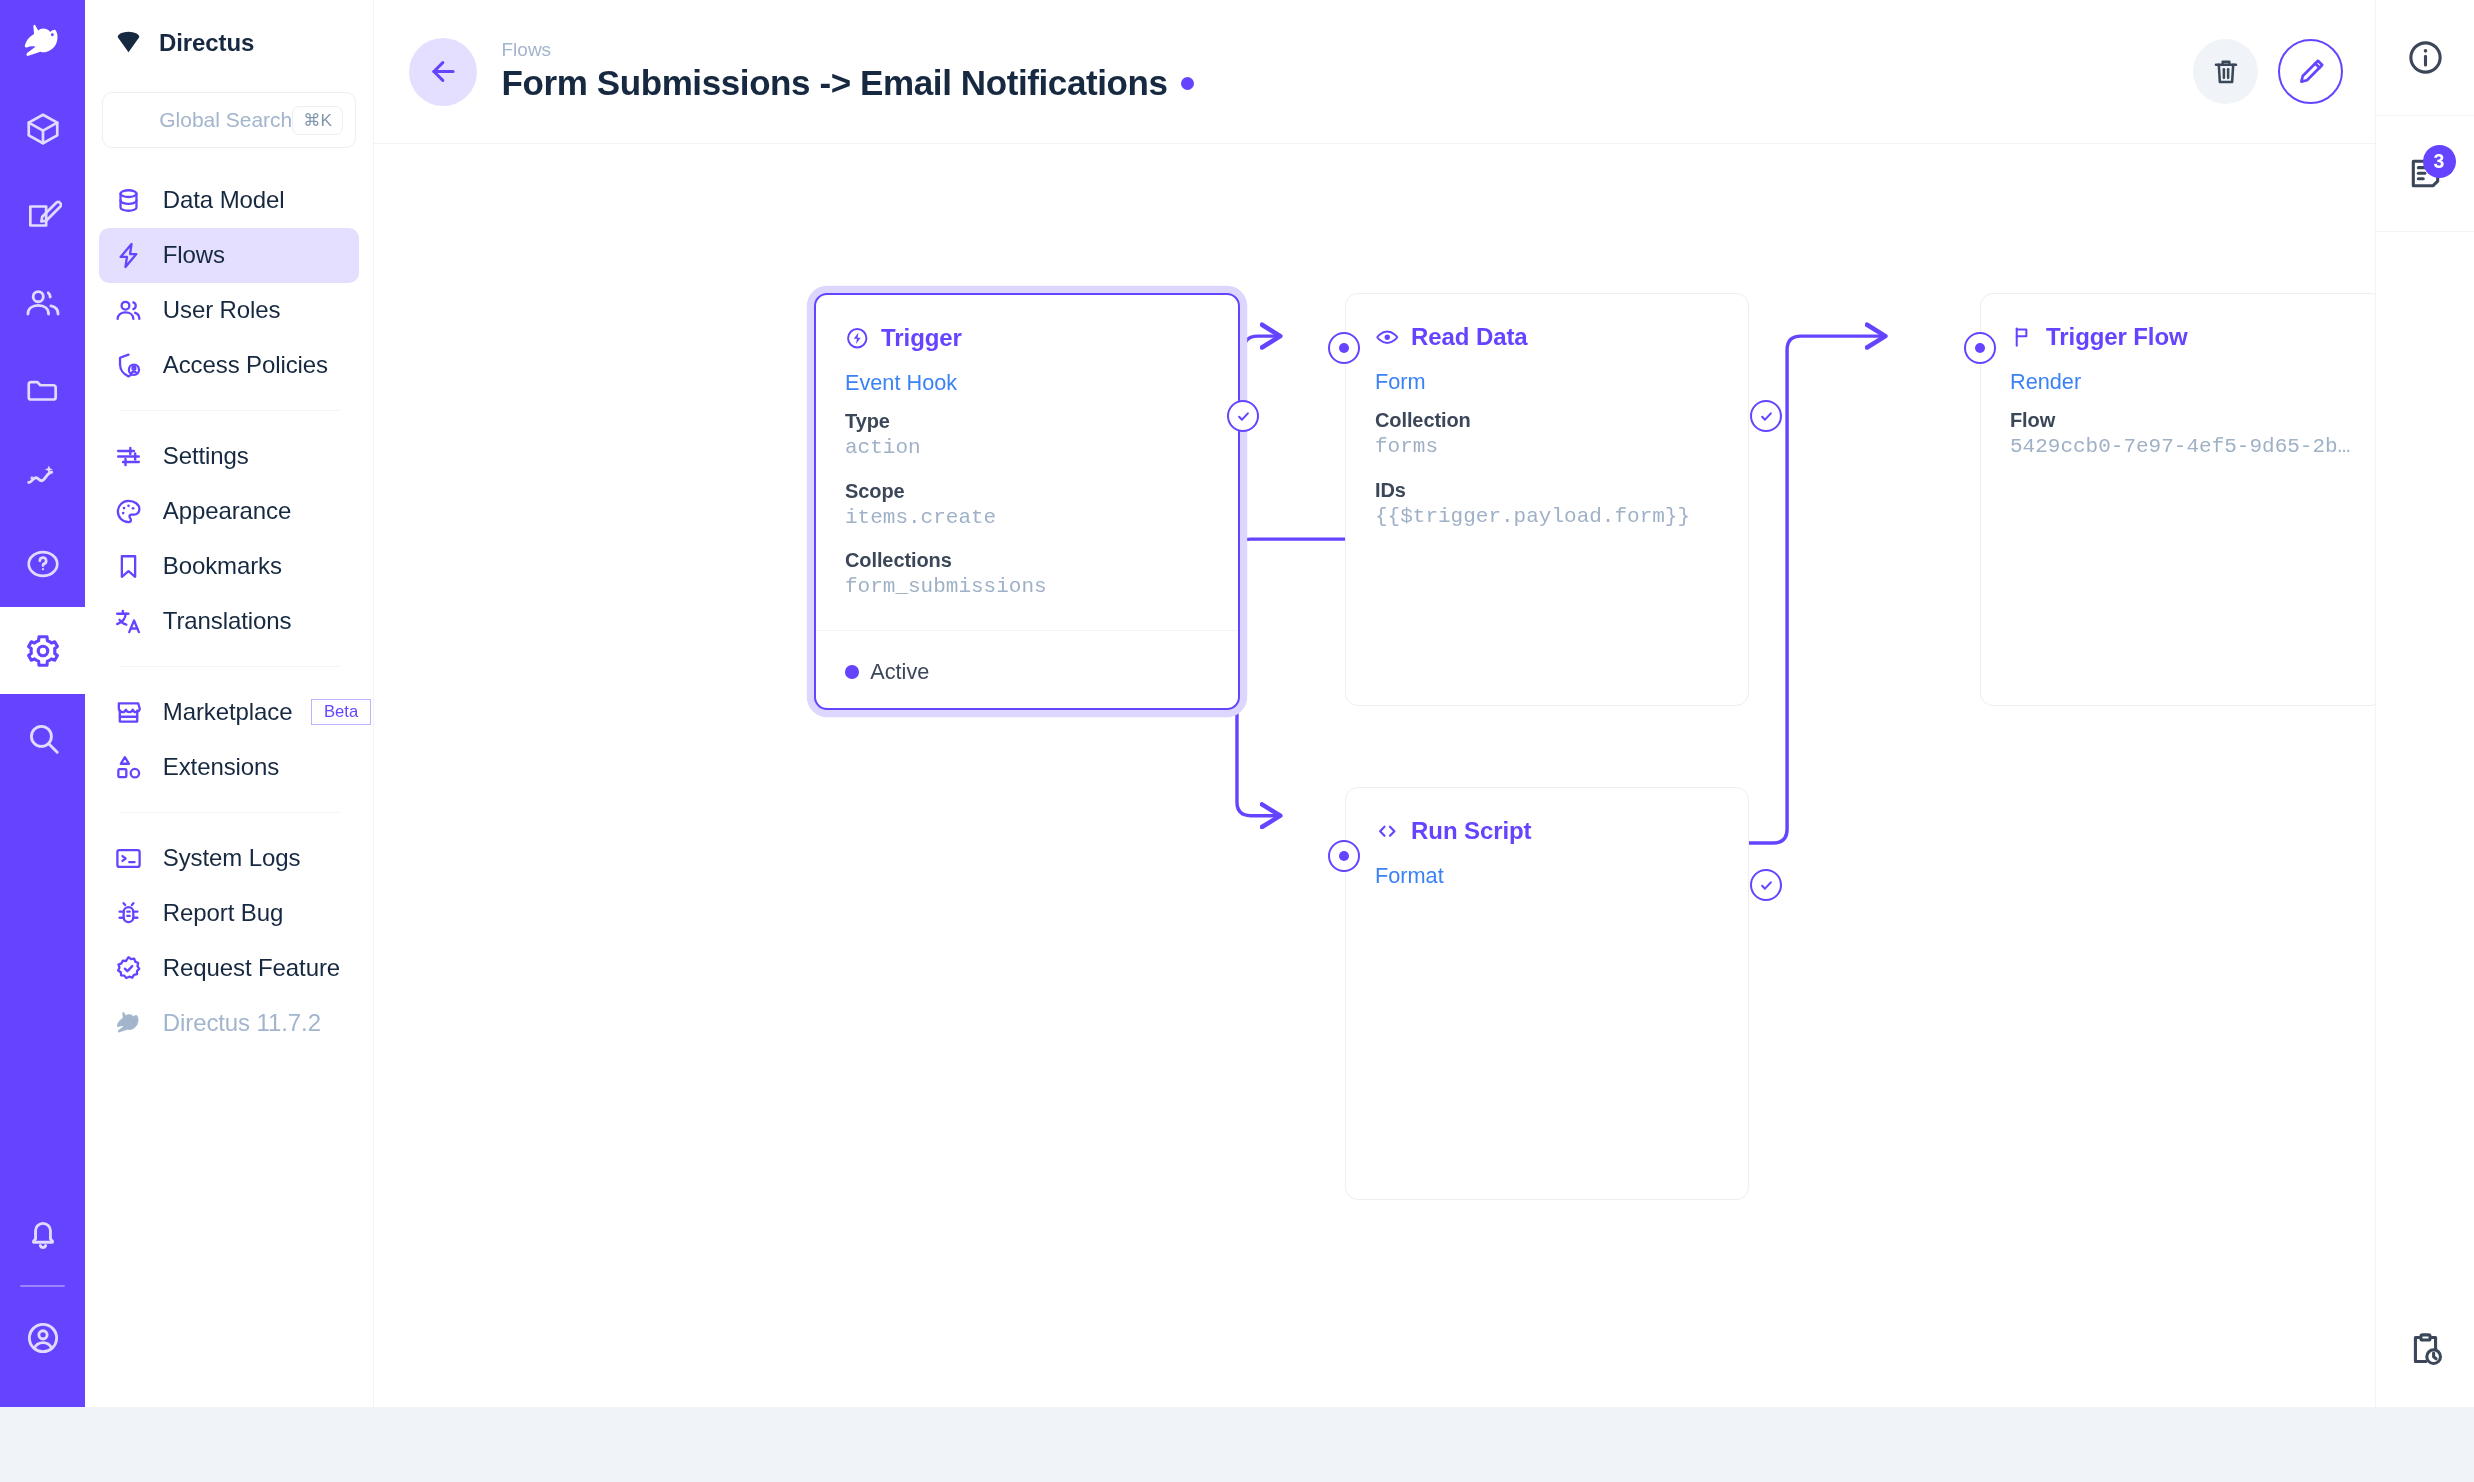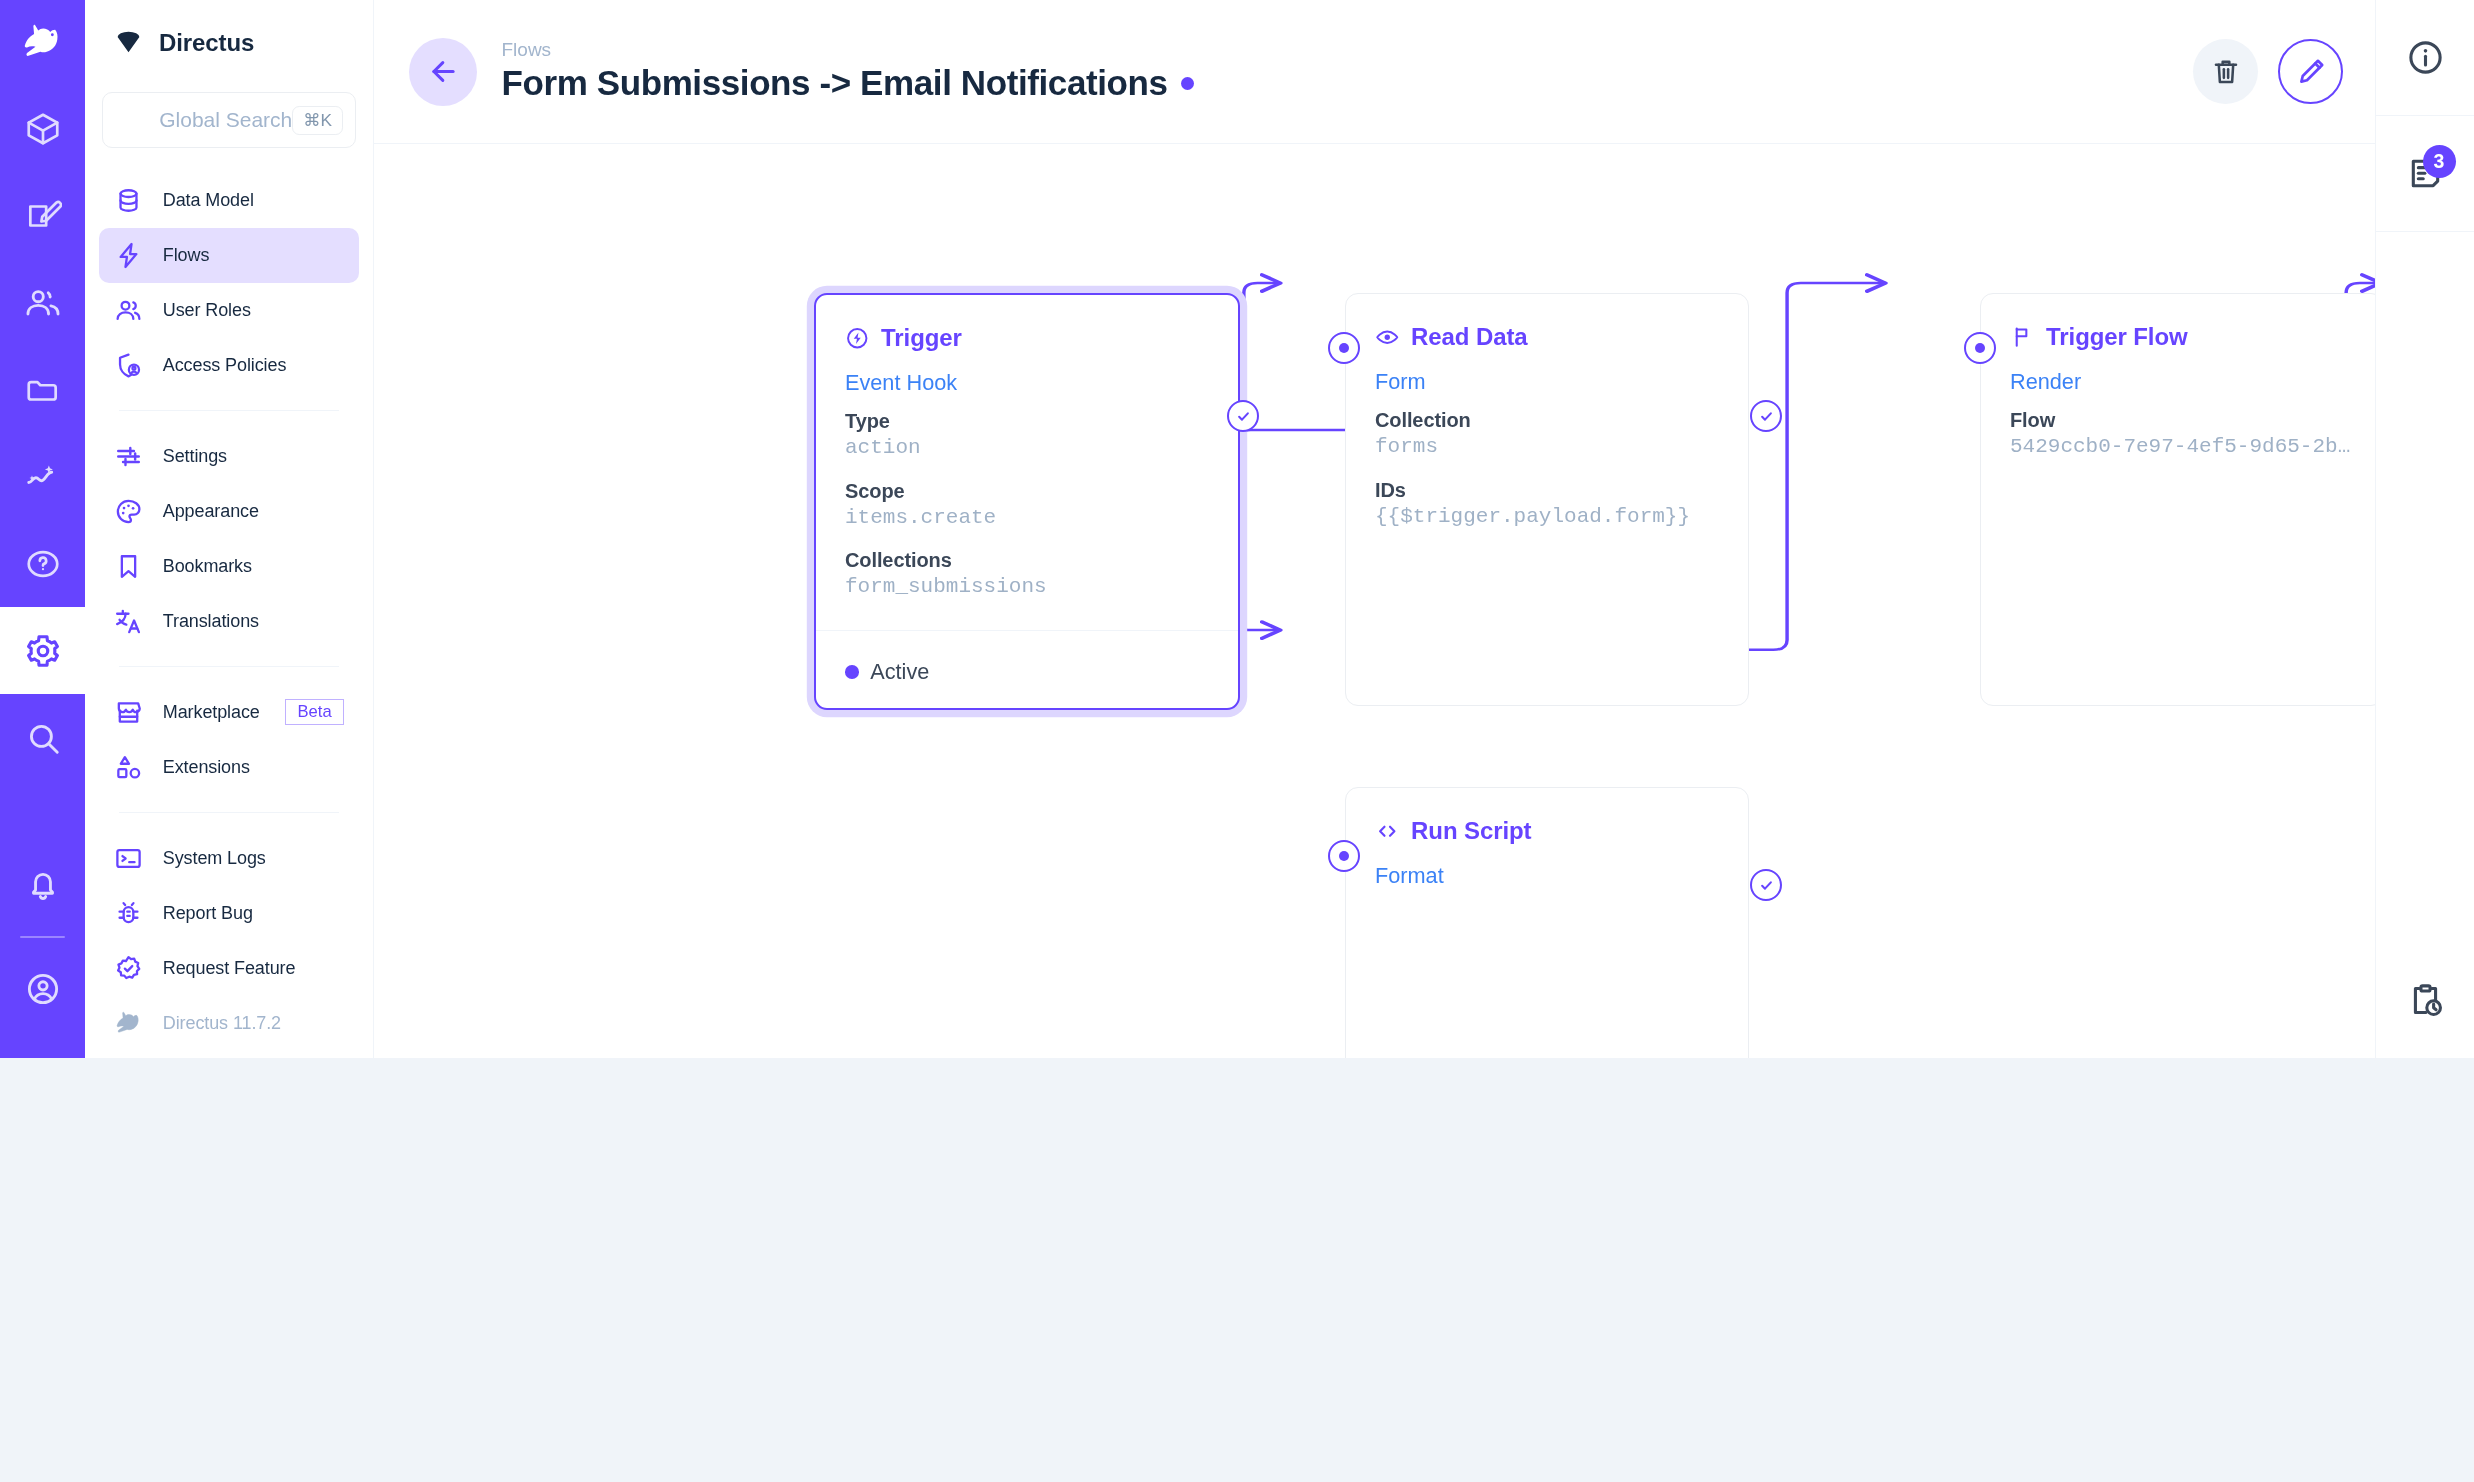--- a/index.html
+++ b/index.html
@@ -4,21 +4,21 @@
 <style>
   * { box-sizing: border-box; margin: 0; padding: 0; }
   html, body {
     width: 2475px; height: 1483px;
     font-family: "Liberation Sans", sans-serif;
     background: #f0f4f9;
     overflow: hidden;
   }
   .app {
     position: relative;
-    width: 2475px; height: 1058px;
+    width: 2475px; height: 1407px;
     display: flex;
     background: #ffffff;
   }
 
   
   .module-bar {
     width: 85px;
     background: #6644ff;
     display: flex;
     flex-direction: column;
@@ -90,21 +90,21 @@
     display: flex; align-items: center;
     gap: 19px;
     padding: 0 14.4px;
     border-radius: 10px;
     cursor: pointer;
   }
   .nav-item.active { background: #e4deff; }
   .nav-item .ico { width: 30px; height: 30px; display: flex; align-items: center; justify-content: center; flex: 0 0 30px; }
   .nav-item .ico svg { width: 29px; height: 29px; }
   .nav-item .lbl {
-    font-size: 18px;
+    font-size: 24px;
     color: #172940;
     font-weight: 400;
     letter-spacing: -0.1px;
     white-space: nowrap;
   }
   .nav-item.muted .lbl { color: #a2b5cd; }
   .nav-item.muted .ico svg { stroke: #a2b5cd; }
   .badge-beta {
     margin-left: auto;
     border: 1.4px solid #c0b1ff;

